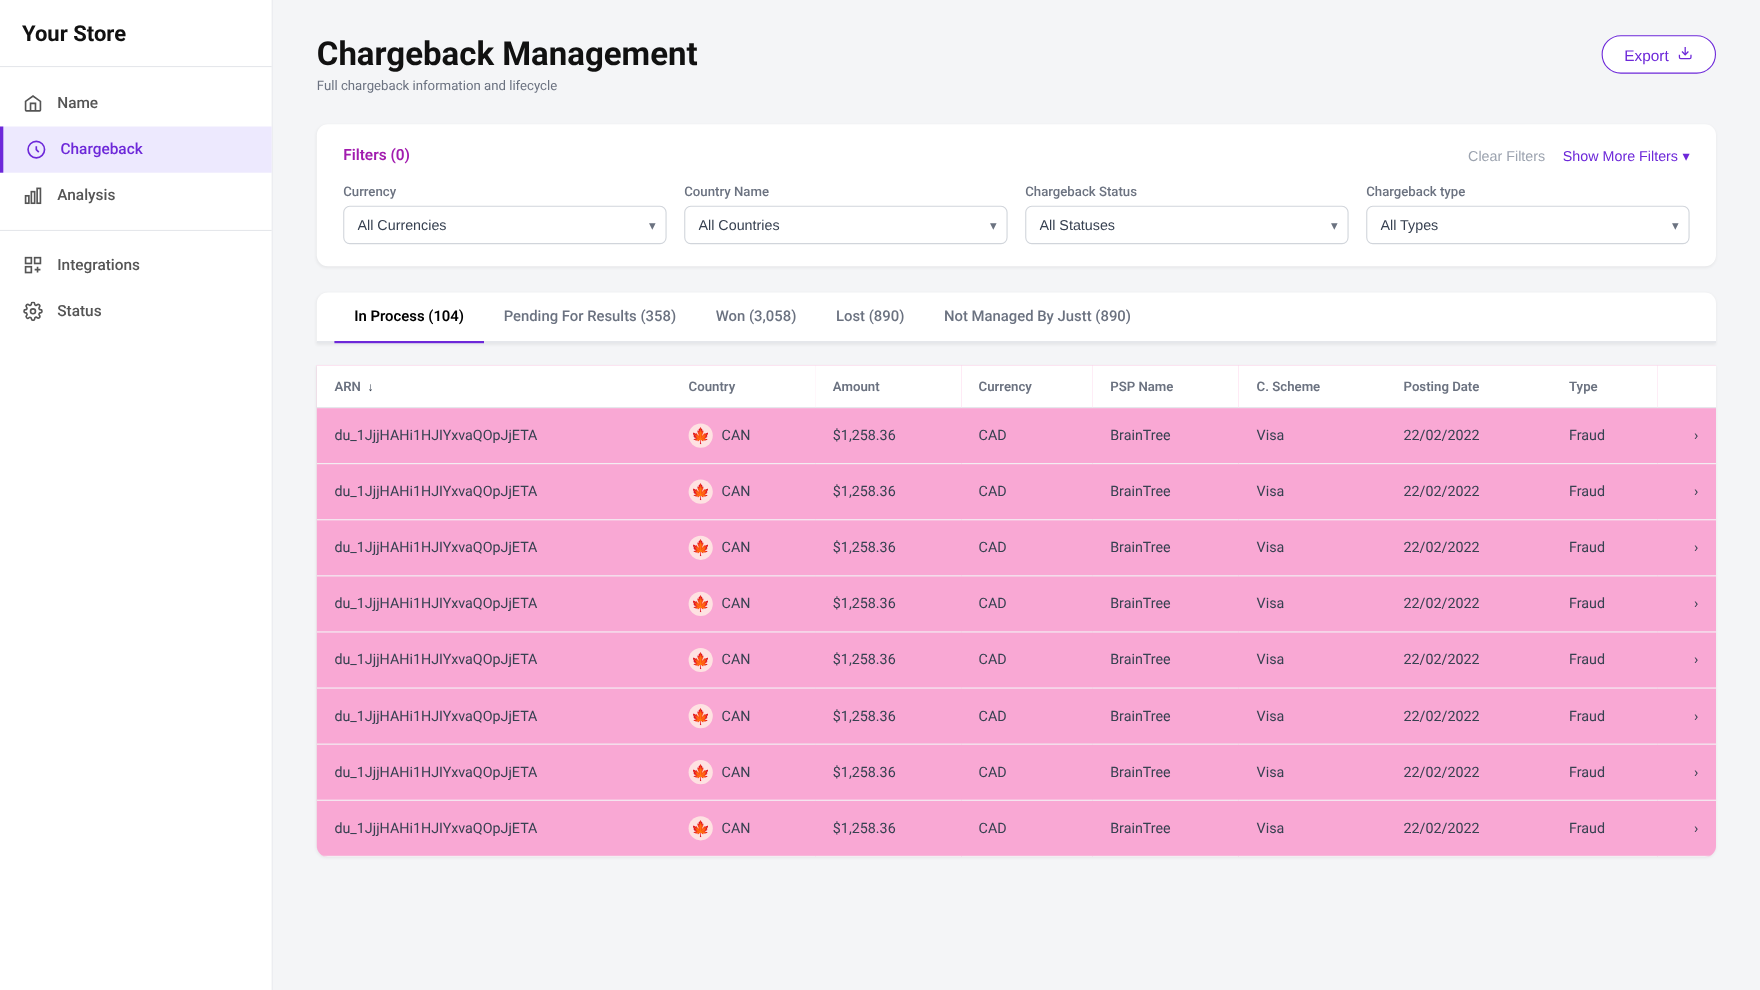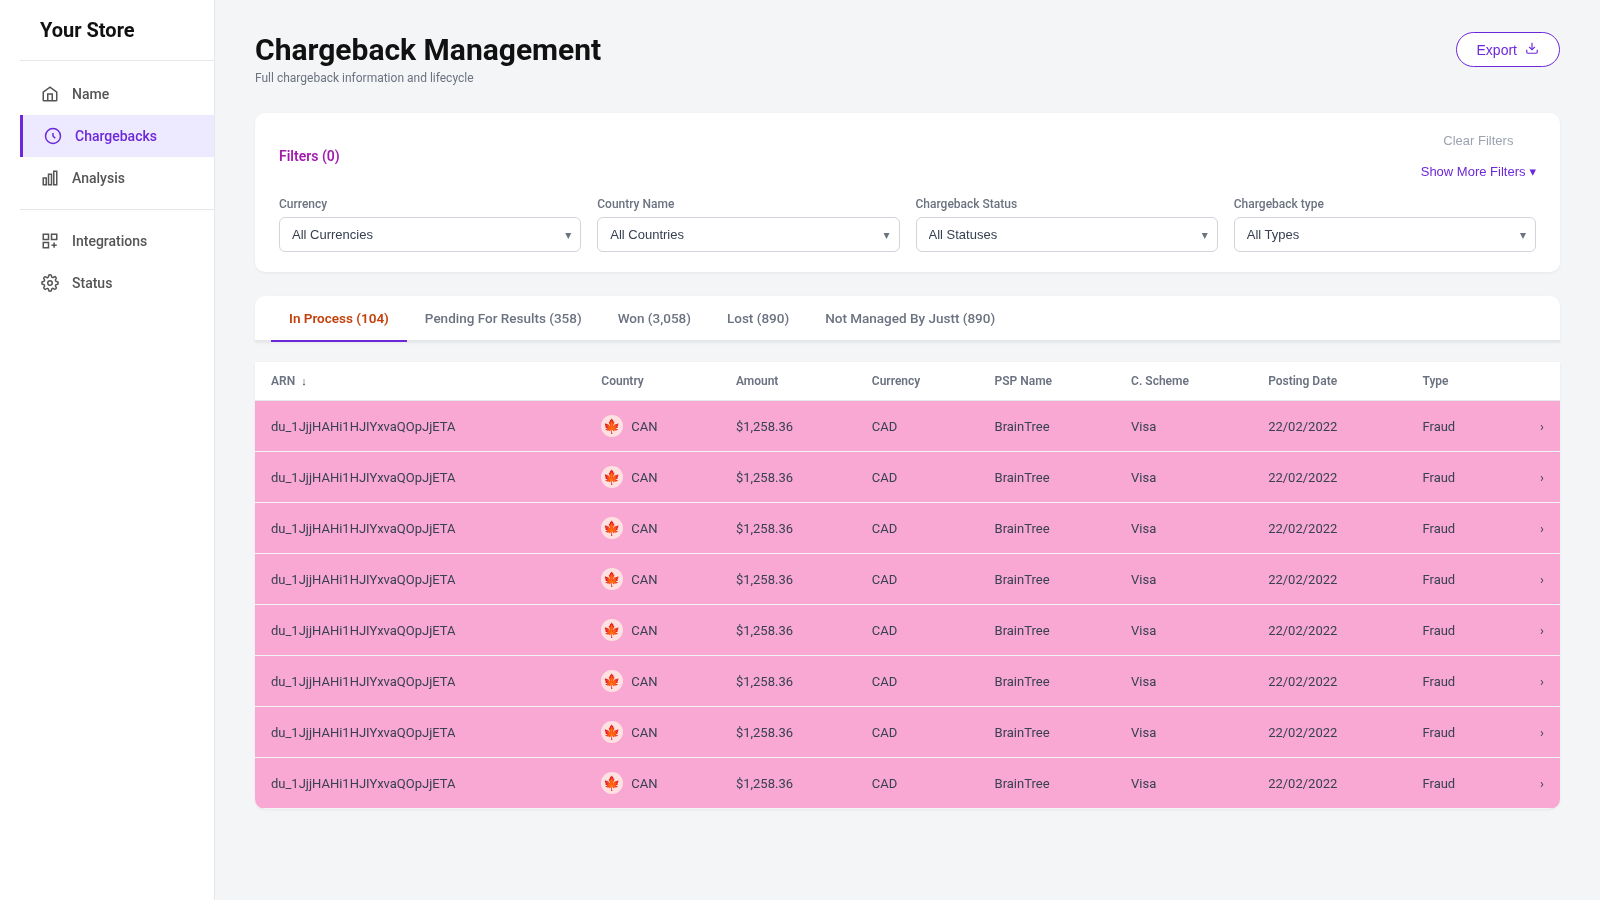--- a/index.html
+++ b/index.html
@@ -1,27 +1,26 @@
 <!DOCTYPE html>
 <html><head>
   <meta charset="utf-8">
   <style>
     * { box-sizing: border-box; margin: 0; padding: 0; }
     body { font-family: -apple-system, BlinkMacSystemFont, 'Segoe UI', Roboto, sans-serif; background: #f4f5f7; display: flex; height: 100vh; overflow: hidden; }
 
     
     .sidebar {
-      width: 215px;
+      width: 248px;
       background: #fff;
       border-right: 1px solid #e5e7eb;
       display: flex;
       flex-direction: column;
       flex-shrink: 0;
       height: 100vh;
-      padding-left: 20px;
     }
     .sidebar-logo {
       padding: 18px 20px;
       font-size: 20px;
       font-weight: 700;
       color: #111;
       border-bottom: 1px solid #e5e7eb;
     }
     .sidebar-nav {
       padding: 12px 0;
@@ -110,21 +109,20 @@
     }
     .filters-title {
       font-size: 14px;
       font-weight: 600;
       color: #a21caf;
     }
     .filters-actions {
       display: flex;
       align-items: center;
       gap: 16px;
-      flex-direction: column;
     }
     .clear-filters-btn {
       font-size: 13px;
       color: #9ca3af;
       background: none;
       border: none;
       cursor: pointer;
     }
     .show-more-btn {
       font-size: 13px;
@@ -192,21 +190,21 @@
       padding: 14px 18px;
       font-size: 13.5px;
       font-weight: 500;
       color: #6b7280;
       cursor: pointer;
       border-bottom: 2px solid transparent;
       margin-bottom: -2px;
       white-space: nowrap;
     }
     .tab.active {
-      color: #c2410c;
+      color: #000000;
       border-bottom-color: #6d28d9;
       font-weight: 600;
     }
 
     
     .table-card {
       background: #f9a8d4;
       border-radius: 0 0 10px 10px;
       box-shadow: 0 1px 3px rgba(0,0,0,0.06);
       overflow: hidden;
@@ -287,21 +285,21 @@
       <span>Name</span>
     </div>
 
     <div class="sidebar-item active">
       <span class="icon-wrap">
         <svg viewBox="0 0 24 24" fill="none" stroke="currentColor" stroke-width="2">
             <circle cx="12" cy="12" r="10"></circle>
             <path d="M12 8v4l3 3"></path>
           </svg>
       </span>
-      <span>Chargebacks</span>
+      <span>Chargeback</span>
     </div>
 
     <div class="sidebar-item">
       <span class="icon-wrap">
         <svg viewBox="0 0 24 24" fill="none" stroke="currentColor" stroke-width="2">
             <rect x="3" y="12" width="4" height="9"></rect>
             <rect x="10" y="7" width="4" height="14"></rect>
             <rect x="17" y="3" width="4" height="18"></rect>
           </svg>
       </span>

